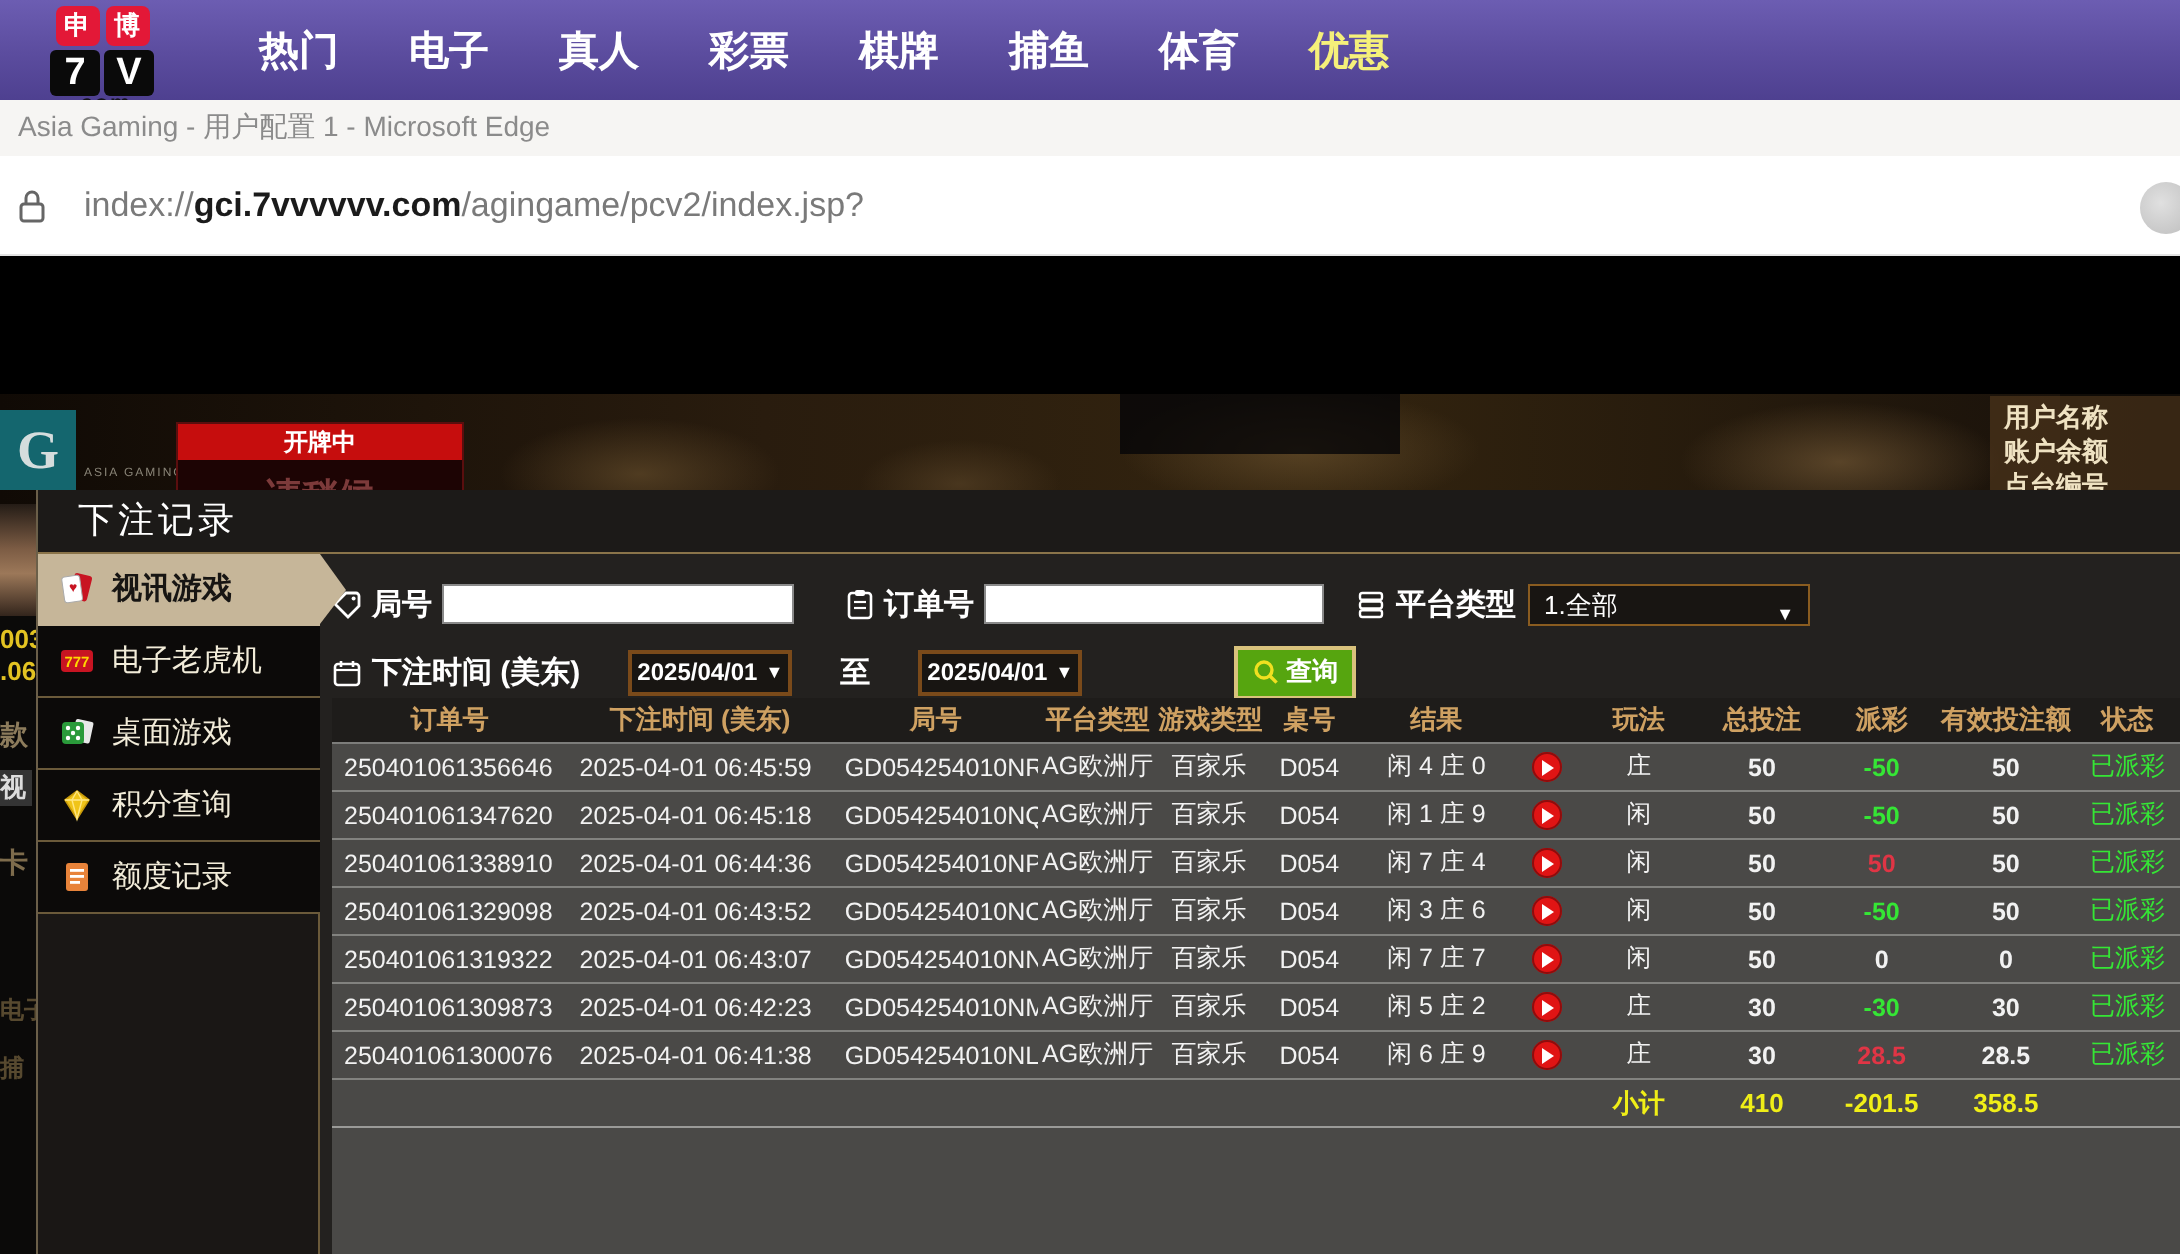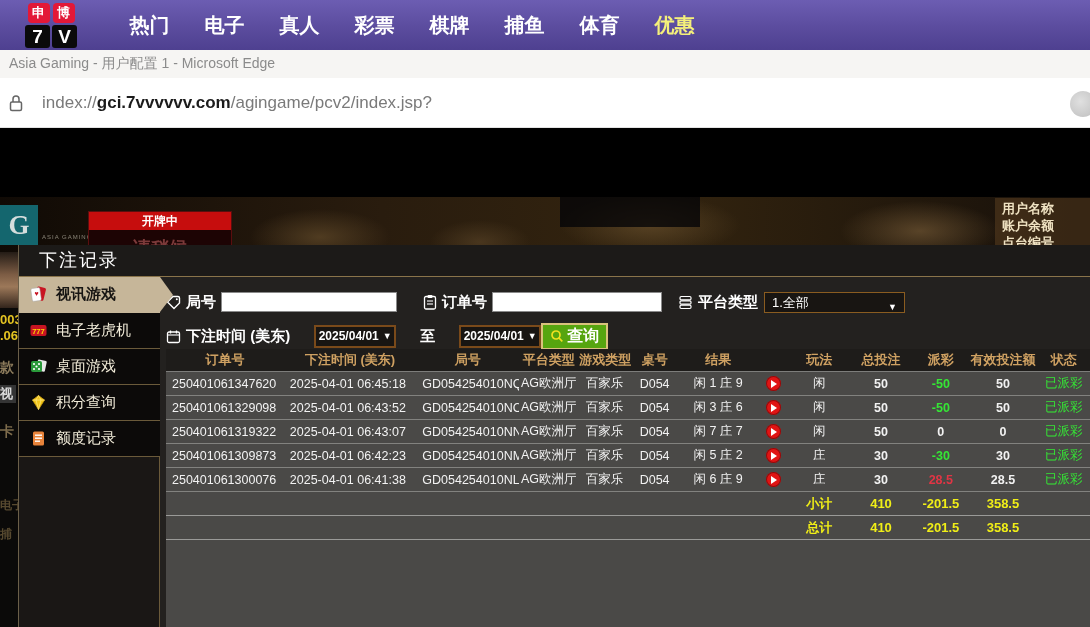--- a/index.html
+++ b/index.html
@@ -82,22 +82,22 @@
   .text-input{width:168px;height:18px;background:#fff;border:1px solid #8a8a8a;margin-left:5px;font-size:12px;padding:0 3px;}
   .g2{margin-left:26px;}
   .g3{margin-left:16px;}
   .select-box{width:125px;height:19px;background:#181512;border:1px solid #8a5c20;color:#fff;font-size:13px;
        display:flex;align-items:flex-end;justify-content:space-between;padding:0 7px;margin-left:6px;cursor:pointer;}
   .caret{font-size:9px;color:#fff;}
   .date-box{width:78px;height:19px;background:#181512;border:2px solid #7a4a1a;color:#fff;font-size:12px;font-weight:bold;
        display:flex;align-items:center;justify-content:center;gap:4px;cursor:pointer;}
   .d1{margin-left:24px;}
   .to-label{color:#fff;font-size:15px;font-weight:bold;margin:0 24px;}
-  .search-btn{height:23px;padding:0 7px;background:#56a50f;border:2px solid #d9c27c;color:#fff;
-       font-size:16px;font-weight:bold;display:flex;align-items:center;gap:3px;cursor:pointer;}
+  .search-btn{margin-left:76px;height:23px;padding:0 7px;background:#56a50f;border:2px solid #d9c27c;color:#fff;
+       font-size:13px;font-weight:bold;display:flex;align-items:center;gap:3px;cursor:pointer;}
   
   .records{position:absolute;left:6px;top:72px;right:0;bottom:0;background:#4a4947;}
   table{width:100%;border-collapse:collapse;table-layout:fixed;}
   col.c1{width:12.8%}col.c2{width:14.4%}col.c3{width:11.2%}col.c4{width:6.4%}col.c5{width:5.7%}
   col.c6{width:5.2%}col.c7{width:8.6%}col.c8{width:3.5%}col.c9{width:6.4%}col.c10{width:7.0%}
   col.c11{width:6.0%}col.c12{width:7.5%}col.c13{width:5.7%}
   thead th{background:#1e1c1a;color:#cfa162;font-size:13px;font-weight:bold;height:20px;
        border-bottom:1px solid #7d7d7b;white-space:nowrap;overflow:hidden;}
   tbody td{background:#4a4947;color:#f2f2f2;font-size:12.5px;height:21px;border-bottom:1px solid #82827f;
        text-align:center;white-space:nowrap;overflow:hidden;}
@@ -334,31 +334,61 @@
                 <th></th>
                 <th>玩法</th>
                 <th>总投注</th>
                 <th>派彩</th>
                 <th>有效投注额</th>
                 <th>状态</th>
               </tr>
             </thead>
           <tbody id="tbody-rows">
               <tr>
+                <td class="al">250401061356646</td>
+                <td class="al">2025-04-01 06:45:59</td>
+                <td class="al">GD054254010NR</td>
+                <td>AG欧洲厅</td>
+                <td>百家乐</td>
+                <td>D054</td>
+                <td>闲 4 庄 0</td>
+                <td><span class="play-btn"></span></td>
+                <td>庄</td>
+                <td class="num">50</td>
+                <td class="num neg">-50</td>
+                <td class="num">50</td>
+                <td class="st">已派彩</td>
+              </tr>
+              <tr>
                 <td class="al">250401061347620</td>
                 <td class="al">2025-04-01 06:45:18</td>
                 <td class="al">GD054254010NQ</td>
                 <td>AG欧洲厅</td>
                 <td>百家乐</td>
                 <td>D054</td>
                 <td>闲 1 庄 9</td>
                 <td><span class="play-btn"></span></td>
                 <td>闲</td>
                 <td class="num">50</td>
                 <td class="num neg">-50</td>
+                <td class="num">50</td>
+                <td class="st">已派彩</td>
+              </tr>
+              <tr>
+                <td class="al">250401061338910</td>
+                <td class="al">2025-04-01 06:44:36</td>
+                <td class="al">GD054254010NP</td>
+                <td>AG欧洲厅</td>
+                <td>百家乐</td>
+                <td>D054</td>
+                <td>闲 7 庄 4</td>
+                <td><span class="play-btn"></span></td>
+                <td>闲</td>
+                <td class="num">50</td>
+                <td class="num pos">50</td>
                 <td class="num">50</td>
                 <td class="st">已派彩</td>
               </tr>
               <tr>
                 <td class="al">250401061329098</td>
                 <td class="al">2025-04-01 06:43:52</td>
                 <td class="al">GD054254010NO</td>
                 <td>AG欧洲厅</td>
                 <td>百家乐</td>
                 <td>D054</td>
@@ -418,26 +448,18 @@
             </tbody>
           <tfoot>
             <tr>
               <td colspan="8"></td>
               <td>小计</td>
               <td>410</td>
               <td>-201.5</td>
               <td>358.5</td>
               <td></td>
             </tr>
-            <tr>
-              <td colspan="8"></td>
-              <td>总计</td>
-              <td>410</td>
-              <td>-201.5</td>
-              <td>358.5</td>
-              <td></td>
-            </tr>
           </tfoot>
         </table>
       </div>
     </div>
   </div>
 </div>
 
 </body></html>

